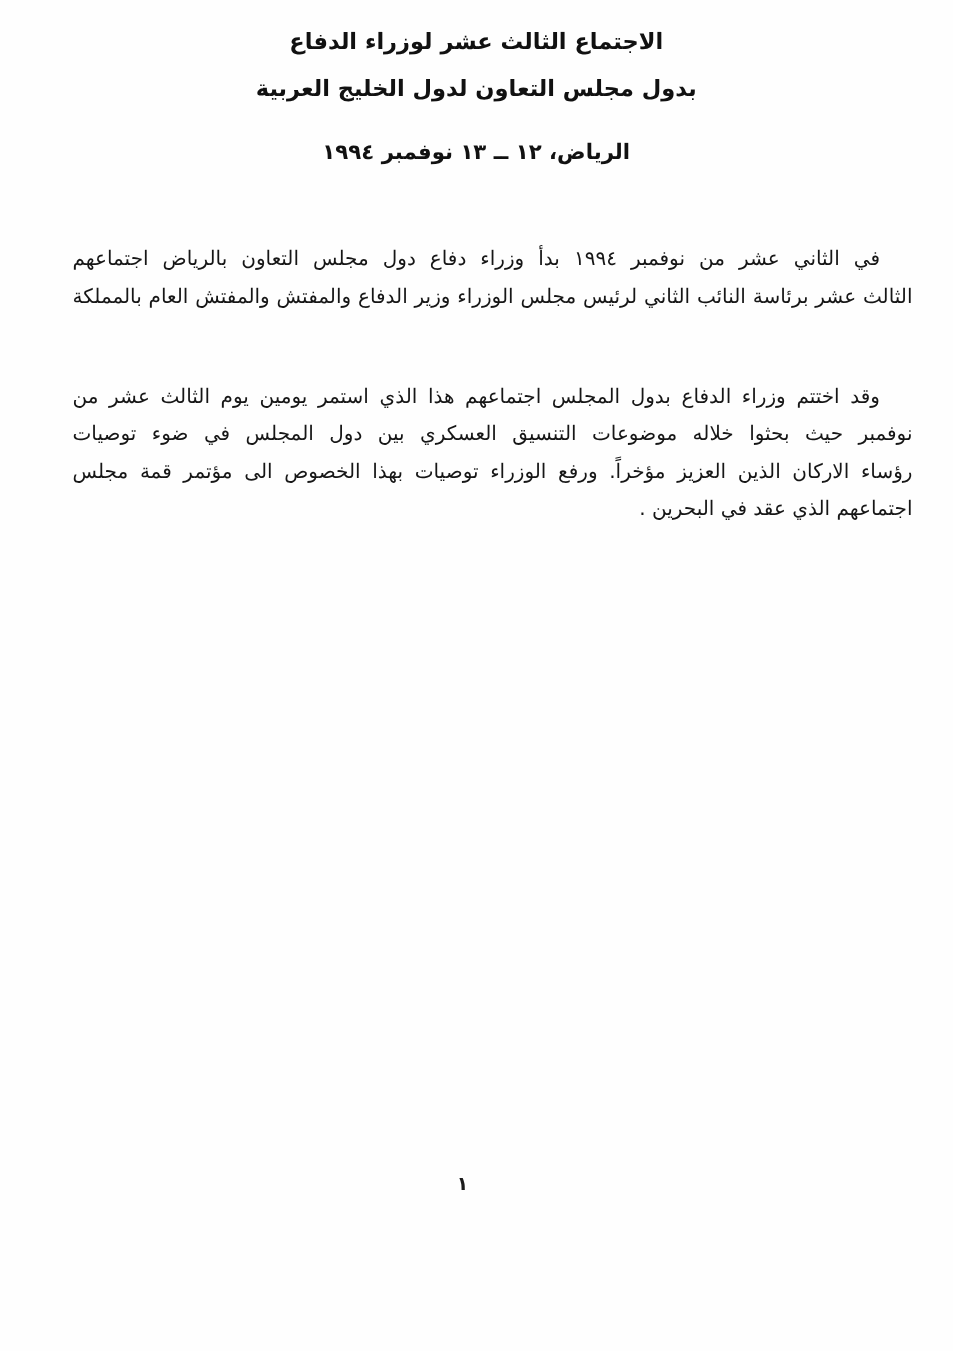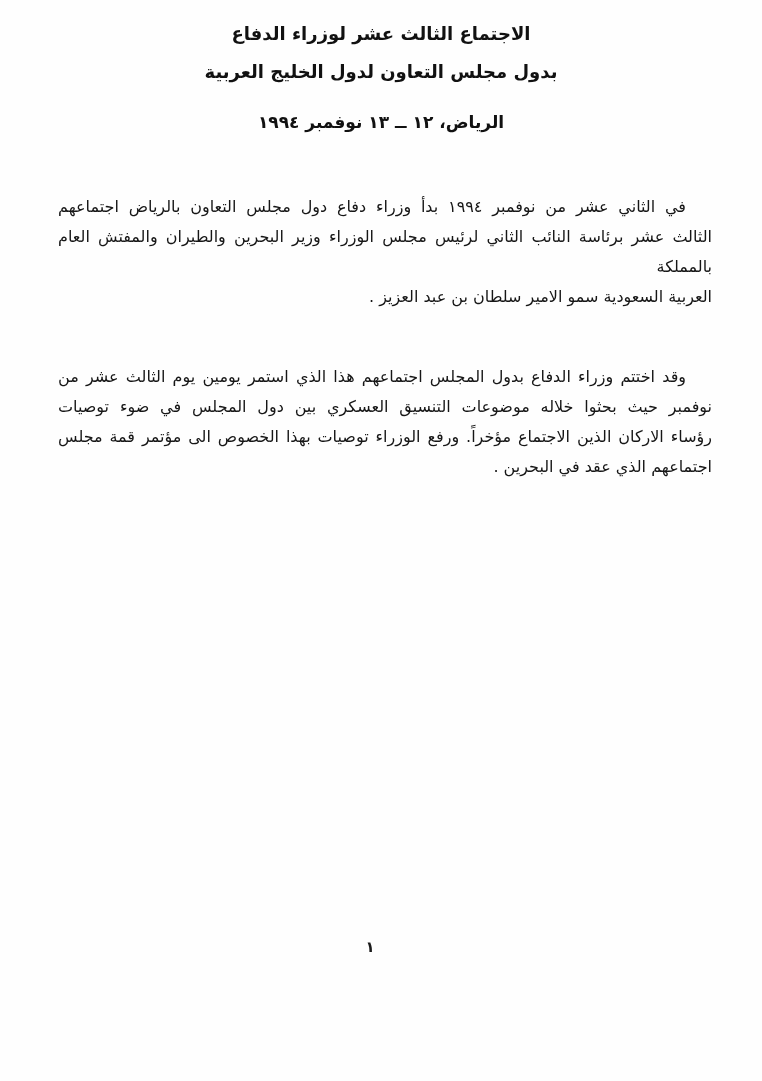--- a/index.html
+++ b/index.html
@@ -44,21 +44,21 @@
     margin-top: 27px;
     font-size: 17px;
     font-weight: bold;
     line-height: 22px;
     text-align: center;
   }
   
   .body-text {
     position: absolute;
     top: 192px;
-    right: 50px;
+    right: 32px;
     left: 58px;
     font-size: 16px;
     color: #161616;
   }
   .para {
     margin: 0;
     padding: 0;
   }
   .para + .para {
     margin-top: 50px;
@@ -96,28 +96,27 @@
   <header class="title-block">
     <div class="title-line">الاجتماع الثالث عشر لوزراء الدفاع</div>
     <div class="title-line">بدول مجلس التعاون لدول الخليج العربية</div>
     <div class="date-line">الرياض، ١٢ ــ ١٣ نوفمبر ١٩٩٤</div>
   </header>
 
   <main class="body-text">
 
     <p class="para">
       <span class="line first">في الثاني عشر من نوفمبر ١٩٩٤ بدأ وزراء دفاع دول مجلس التعاون بالرياض اجتماعهم</span>
-      <span class="line">الثالث عشر برئاسة النائب الثاني لرئيس مجلس الوزراء وزير البحرين والطيران والمفتش العام بالمملكة</span>
-      <span class="line last">العربية السعودية سمو الامير سلطان بن عبد العزيز .</span>
+      <span class="line">الثالث عشر برئاسة النائب الثاني لرئيس مجلس الوزراء وزير الدفاع والمفتش والمفتش العام بالمملكة</span>
     </p>
 
     <p class="para">
       <span class="line first">وقد اختتم وزراء الدفاع بدول المجلس اجتماعهم هذا الذي استمر يومين يوم الثالث عشر من</span>
       <span class="line">نوفمبر حيث بحثوا خلاله موضوعات التنسيق العسكري بين دول المجلس في ضوء توصيات</span>
-      <span class="line">رؤساء الاركان الذين الاجتماع مؤخراً. ورفع الوزراء توصيات بهذا الخصوص الى مؤتمر قمة مجلس</span>
+      <span class="line">رؤساء الاركان الذين العزيز مؤخراً. ورفع الوزراء توصيات بهذا الخصوص الى مؤتمر قمة مجلس</span>
       <span class="line last">اجتماعهم الذي عقد في البحرين .</span>
     </p>
 
   </main>
 
   <footer class="page-number">١</footer>
 
 </div>
 
 </body></html>

